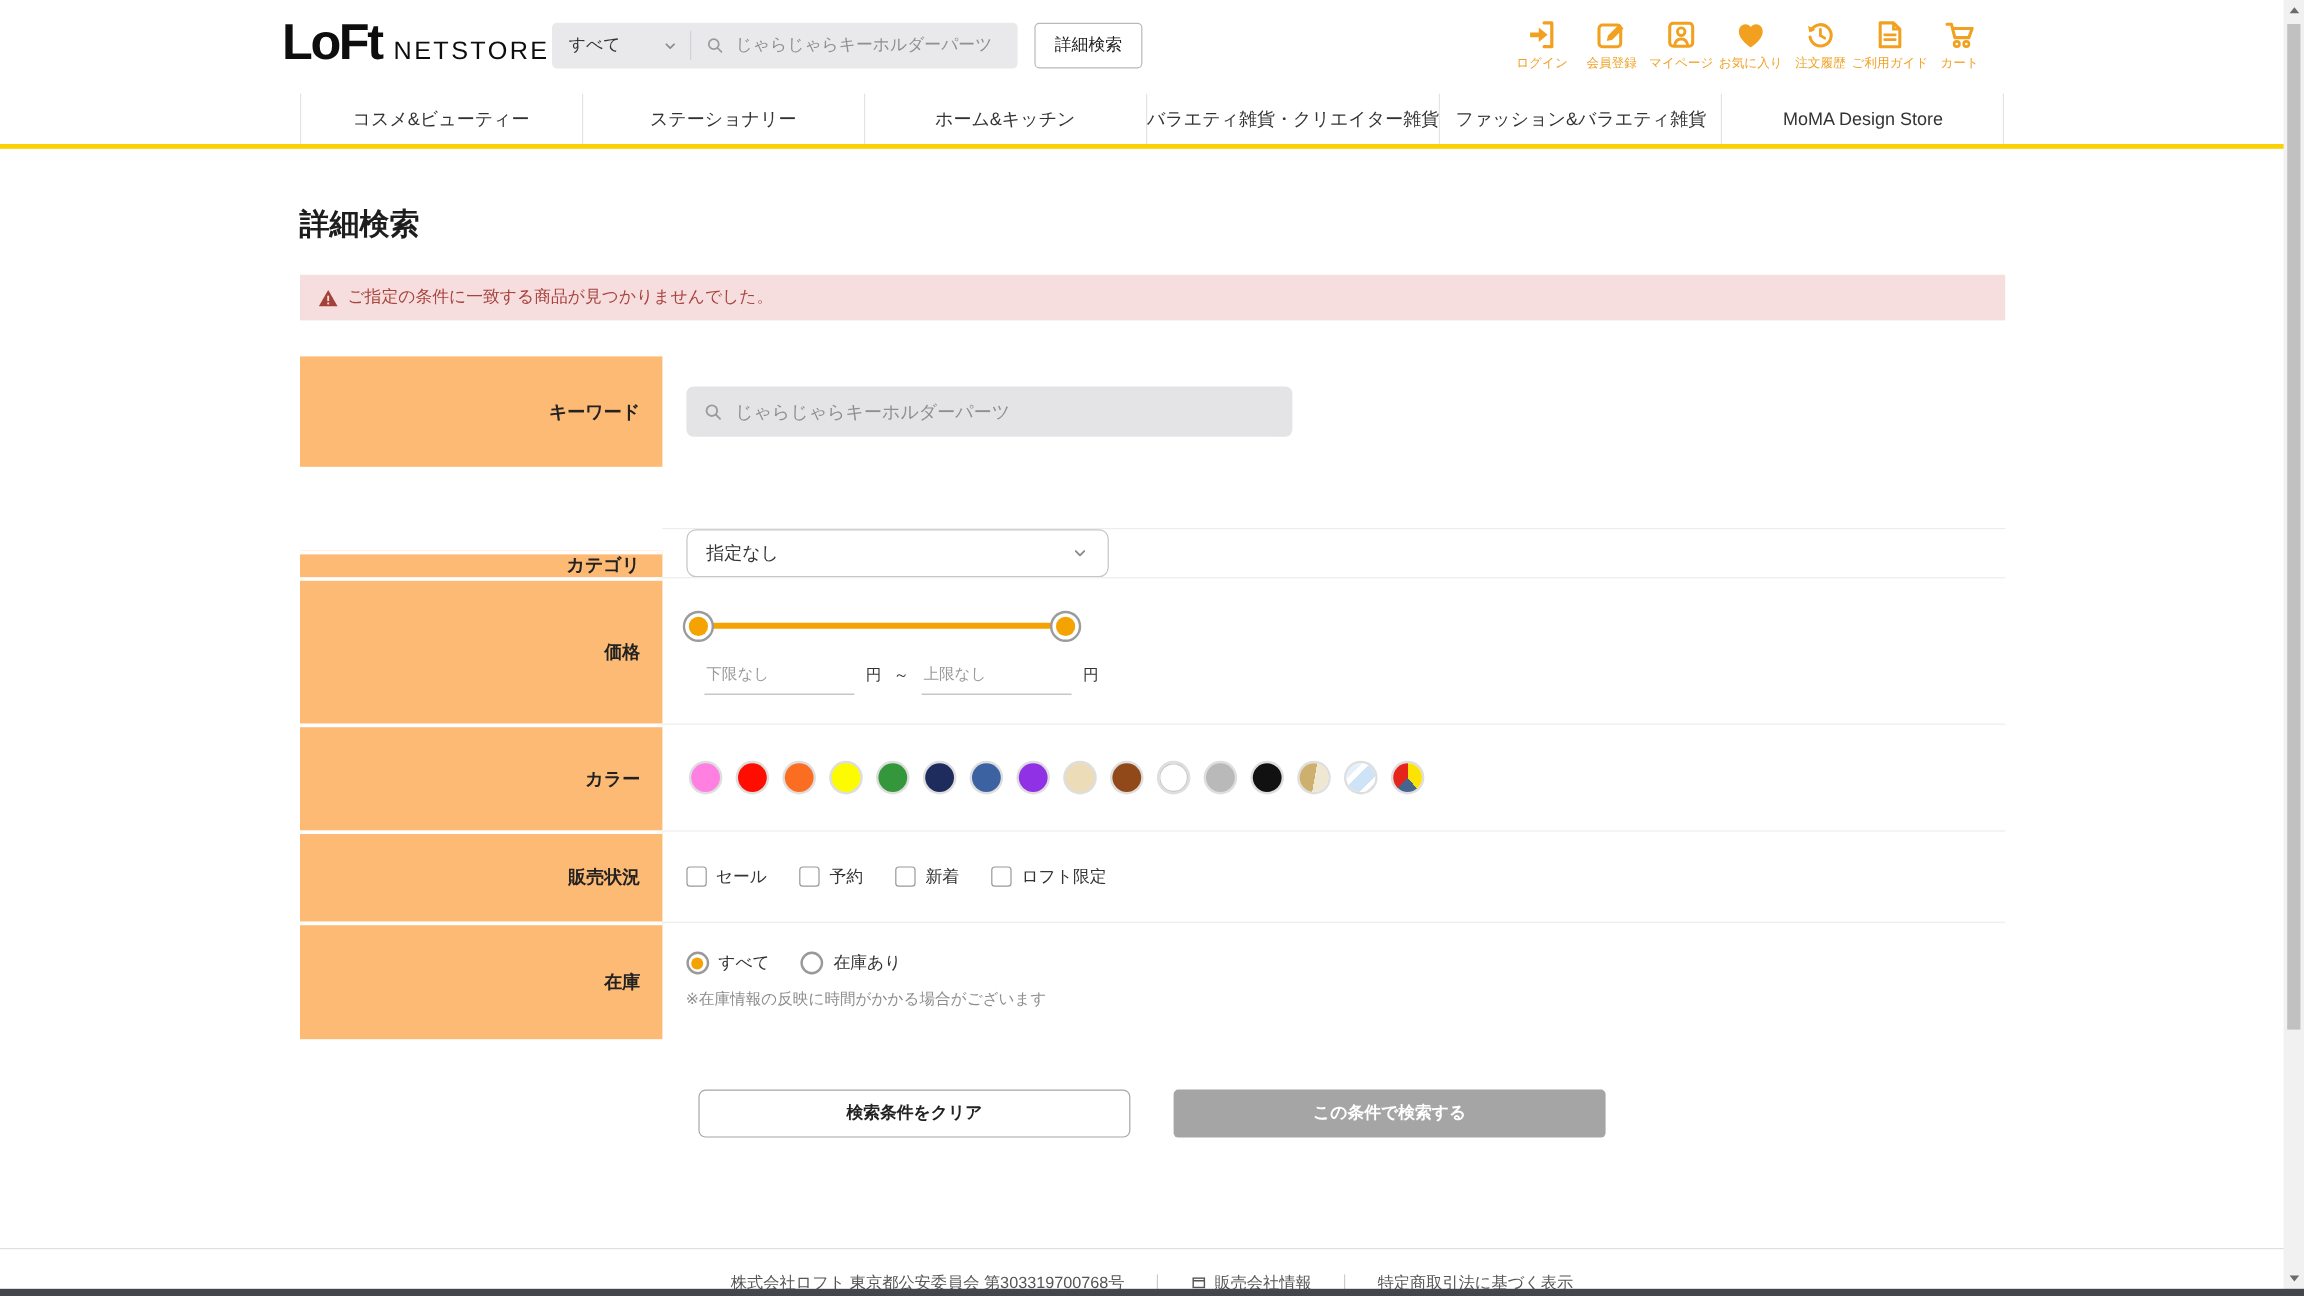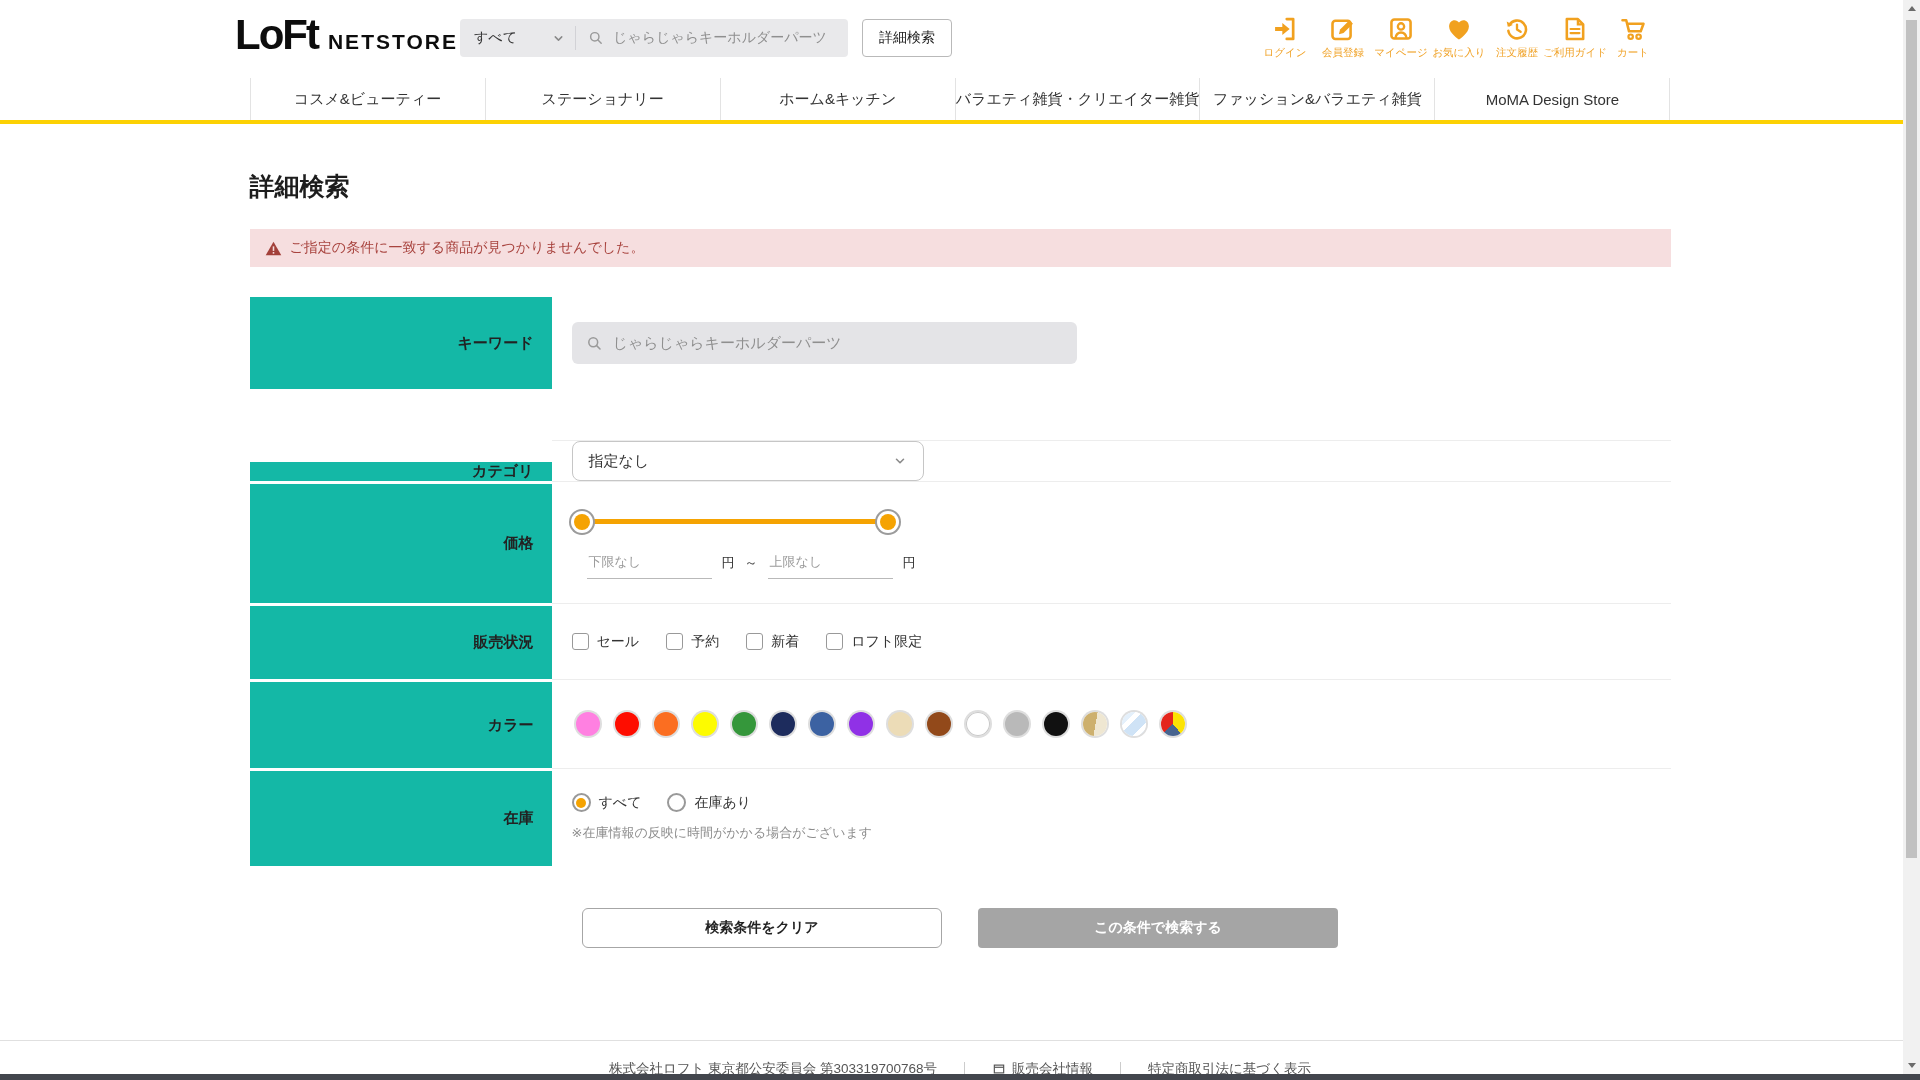--- a/index.html
+++ b/index.html
@@ -5,21 +5,21 @@
   * { box-sizing: border-box; }
   html,body { margin:0; padding:0; }
   body {
     width:1920px; height:1080px; position:relative; overflow:hidden;
     background:#fff; font-family:"Liberation Sans","DejaVu Sans",sans-serif; color:#222;
   }
   
   .header-top { position:relative; height:78px; background:#fff; }
   .logo { position:absolute; left:235px; top:14px; display:flex; align-items:baseline; color:#0d0d0d; cursor:pointer; }
   .logo-loft { font-size:42px; font-weight:900; letter-spacing:-2px; line-height:1; }
-  .logo-net  { font-size:21px; font-weight:700; letter-spacing:2px; margin-left:10px; }
+  .logo-net  { font-size:21px; font-weight:400; letter-spacing:2px; margin-left:10px; }
   .search-group { position:absolute; left:460px; top:19px; display:flex; align-items:center; }
   .search-box { width:388px; height:38px; background:#e9e9eb; border-radius:4px; display:flex; align-items:center; overflow:hidden; }
   .search-select { width:116px; height:24px; display:flex; align-items:center; justify-content:space-between;
                    padding:0 10px 0 14px; font-size:14px; color:#333; border-right:1px solid #d2d2d6; cursor:pointer; }
   .search-field { display:flex; align-items:center; gap:9px; padding-left:12px; font-size:14px; color:#8f8f8f; flex:1; cursor:text; }
   .adv-btn { margin-left:14px; width:90px; height:38px; background:#fff; border:1px solid #b9b9b9; border-radius:4px;
              font-size:14px; color:#222; display:flex; align-items:center; justify-content:center; cursor:pointer; }
   .quick-links { position:absolute; right:258px; top:15px; display:flex; align-items:flex-start; }
   .ql { display:flex; flex-direction:column; align-items:center; width:58px; cursor:pointer; }
   .ql svg { width:28px; height:28px; }
@@ -29,21 +29,21 @@
   .nav-item { flex:1; display:flex; align-items:center; justify-content:center; font-size:15px; color:#333;
               border-left:1px solid #e3e3e3; cursor:pointer; white-space:nowrap; }
   .nav-item:last-child { border-right:1px solid #e3e3e3; }
   
   .main { width:1421px; margin:0 auto; padding-top:46px; }
   .page-title { font-size:25px; font-weight:700; color:#1d1d1d; margin:0 0 26px 0; }
   .error-bar { height:38px; background:#f6dedf; color:#a8433e; font-size:14px; display:flex; align-items:center;
                gap:8px; padding-left:15px; margin-bottom:30px; }
   .error-bar svg { width:17px; height:17px; flex:none; }
   .form-row { display:flex; }
-  .row-label { width:302px; background:#14b8a6; display:flex; align-items:center; justify-content:flex-end;
+  .row-label { width:302px; background:#fdba74; display:flex; align-items:center; justify-content:flex-end;
                padding-right:18px; font-size:15px; font-weight:700; color:#222; }
   .form-row + .form-row .row-label { border-top:3px solid #fff; }
   .row-content { flex:1; padding-left:20px; display:flex; flex-direction:column; justify-content:center; }
   .form-row + .form-row .row-content { border-top:1px solid #ededed; }
   .row-keyword { height:92px; } .row-category { height:92px;align-items:flex-end; } .row-price { height:122px; }
   .row-color { height:89px; } .row-sales { height:76px; } .row-stock { height:98px; }
   .kw-box { width:505px; height:42px; background:#e4e4e7; border-radius:6px; display:flex; align-items:center;
             gap:10px; padding-left:14px; font-size:15px; color:#8f8f8f; cursor:text; }
   .select-box { width:352px; height:40px; border:1px solid #c6c6c6; border-radius:8px; background:#fff;
                 display:flex; align-items:center; justify-content:space-between; padding:0 16px;
@@ -234,44 +234,20 @@
         <div class="price-inputs">
           <span class="price-field">下限なし</span>
           <span class="price-sep">円</span>
           <span class="price-sep">～</span>
           <span class="price-field">上限なし</span>
           <span class="price-sep">円</span>
         </div>
       </div>
     </div>
 
-    <div class="form-row row-sales">
-      <div class="row-label">販売状況</div>
-      <div class="row-content">
-        <div class="check-row">
-          <div class="check">
-            <span class="checkbox"></span>
-            <span>セール</span>
-          </div>
-          <div class="check">
-            <span class="checkbox"></span>
-            <span>予約</span>
-          </div>
-          <div class="check">
-            <span class="checkbox"></span>
-            <span>新着</span>
-          </div>
-          <div class="check">
-            <span class="checkbox"></span>
-            <span>ロフト限定</span>
-          </div>
-        </div>
-      </div>
-    </div>
-
     <div class="form-row row-color">
       <div class="row-label">カラー</div>
       <div class="row-content">
         <div class="swatch-row">
             <span class="swatch" style="background: rgb(255, 128, 225);"></span>
             <span class="swatch" style="background: rgb(254, 13, 0);"></span>
             <span class="swatch" style="background: rgb(251, 110, 33);"></span>
             <span class="swatch" style="background: rgb(253, 251, 0);"></span>
             <span class="swatch" style="background: rgb(53, 151, 59);"></span>
             <span class="swatch" style="background: rgb(29, 44, 93);"></span>
@@ -282,20 +258,44 @@
             <span class="swatch white" style="background: rgb(255, 255, 255);"></span>
             <span class="swatch" style="background: rgb(185, 185, 185);"></span>
             <span class="swatch" style="background: rgb(17, 17, 17);"></span>
             <span class="swatch" style="background: linear-gradient(100deg, rgb(205, 176, 110) 0px, rgb(205, 176, 110) 52%, rgb(239, 231, 210) 52%, rgb(239, 231, 210) 100%);"></span>
             <span class="swatch" style="background: linear-gradient(135deg, rgb(228, 240, 251) 0px, rgb(228, 240, 251) 28%, rgb(255, 255, 255) 28%, rgb(255, 255, 255) 42%, rgb(207, 227, 246) 42%, rgb(207, 227, 246) 72%, rgb(255, 255, 255) 72%, rgb(255, 255, 255) 84%, rgb(219, 234, 250) 84%, rgb(219, 234, 250) 100%);"></span>
             <span class="swatch" style="background: conic-gradient(rgb(252, 227, 3) 0deg, rgb(252, 227, 3) 140deg, rgb(71, 100, 143) 140deg, rgb(71, 100, 143) 225deg, rgb(228, 37, 28) 225deg, rgb(228, 37, 28) 360deg);"></span>
           </div>
       </div>
     </div>
 
+    <div class="form-row row-sales">
+      <div class="row-label">販売状況</div>
+      <div class="row-content">
+        <div class="check-row">
+          <div class="check">
+            <span class="checkbox"></span>
+            <span>セール</span>
+          </div>
+          <div class="check">
+            <span class="checkbox"></span>
+            <span>予約</span>
+          </div>
+          <div class="check">
+            <span class="checkbox"></span>
+            <span>新着</span>
+          </div>
+          <div class="check">
+            <span class="checkbox"></span>
+            <span>ロフト限定</span>
+          </div>
+        </div>
+      </div>
+    </div>
+
     <div class="form-row row-stock">
       <div class="row-label">在庫</div>
       <div class="row-content">
         <div class="radio-row">
           <div class="radio-opt">
             <span class="radio selected"></span>
             <span>すべて</span>
           </div>
           <div class="radio-opt">
             <span class="radio"></span>

